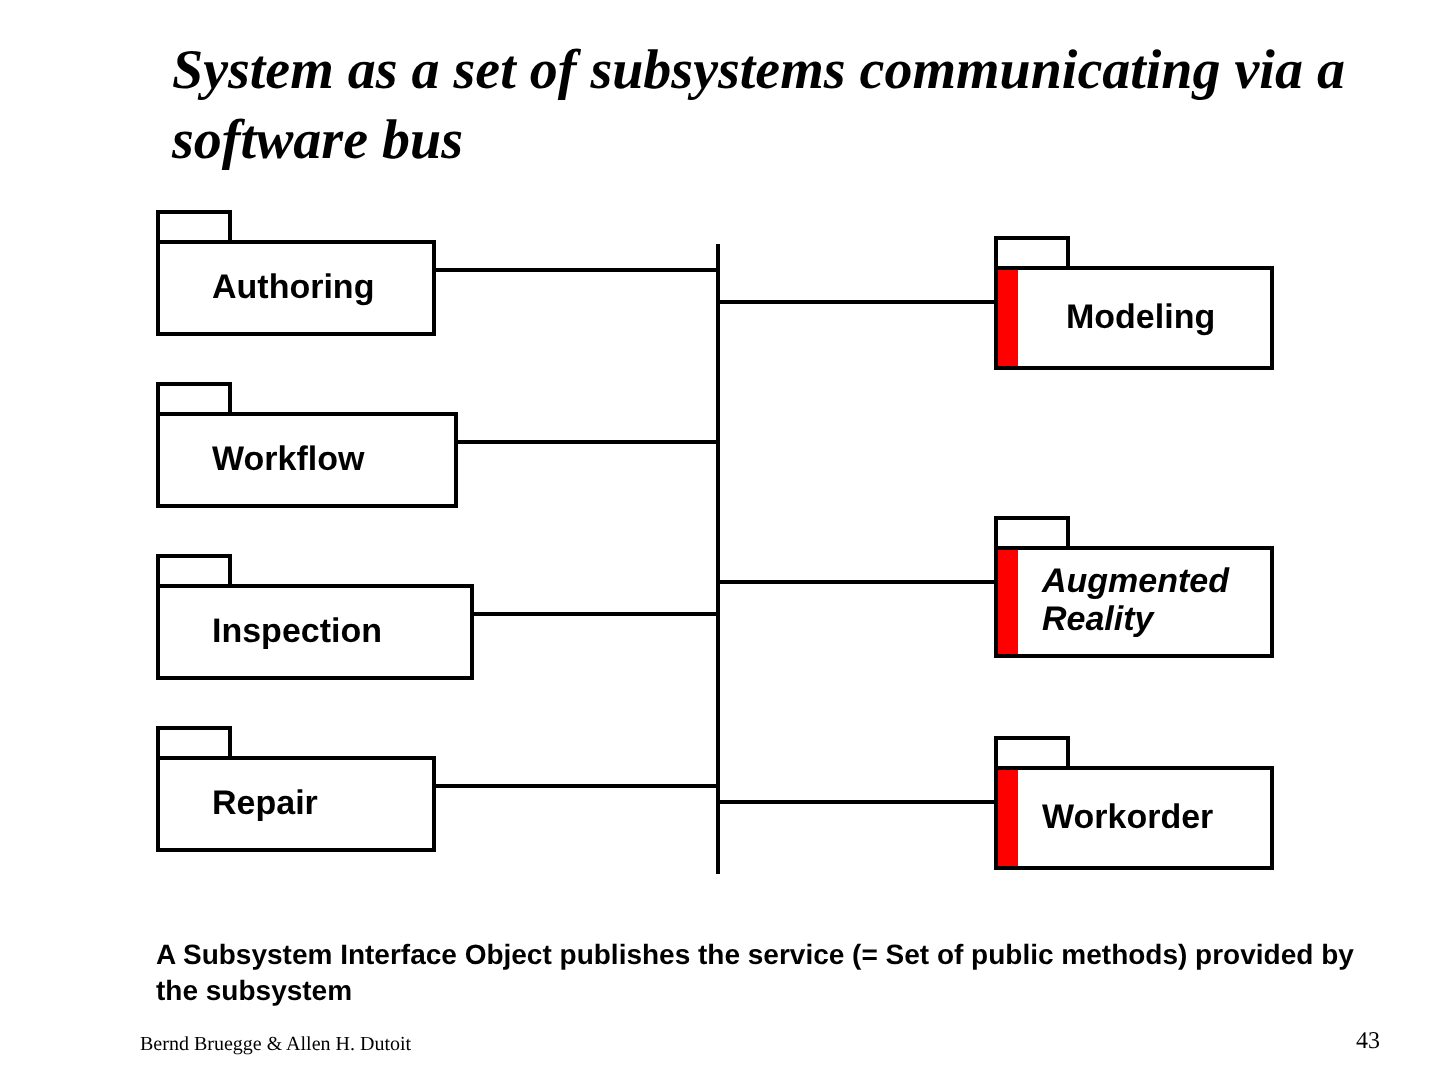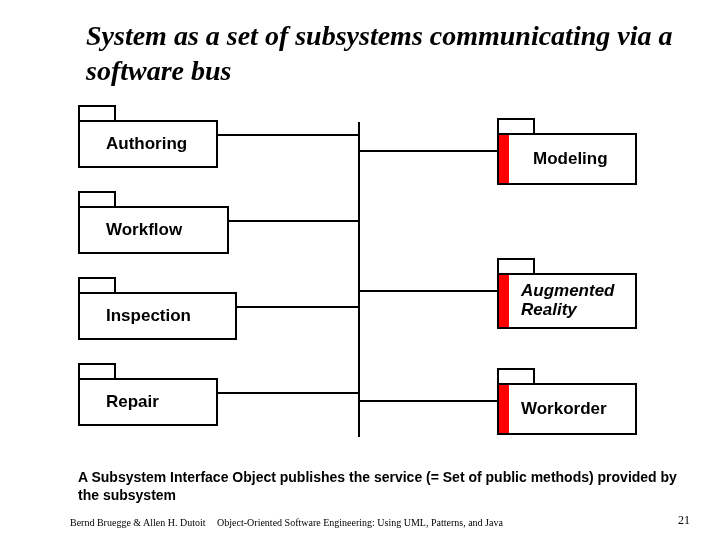--- a/index.html
+++ b/index.html
@@ -95,16 +95,15 @@
         <div class="pkg-accent"></div>
         <span class="pkg-label" style="padding-left:22px;">Workorder</span>
       </div>
     </div>
 
   </div>
 
   <div class="caption">A Subsystem Interface Object publishes the service (= Set of public methods) provided by the subsystem</div>
 
   <div class="footer-left">Bernd Bruegge &amp; Allen H. Dutoit</div>
-  <div class="footer-center">Object-Oriented Software Engineering: Using UML, Patterns, and Java</div>
-  <div class="footer-right">21</div>
+  <div class="footer-right">43</div>
 
 </div>
 
 </body></html>

